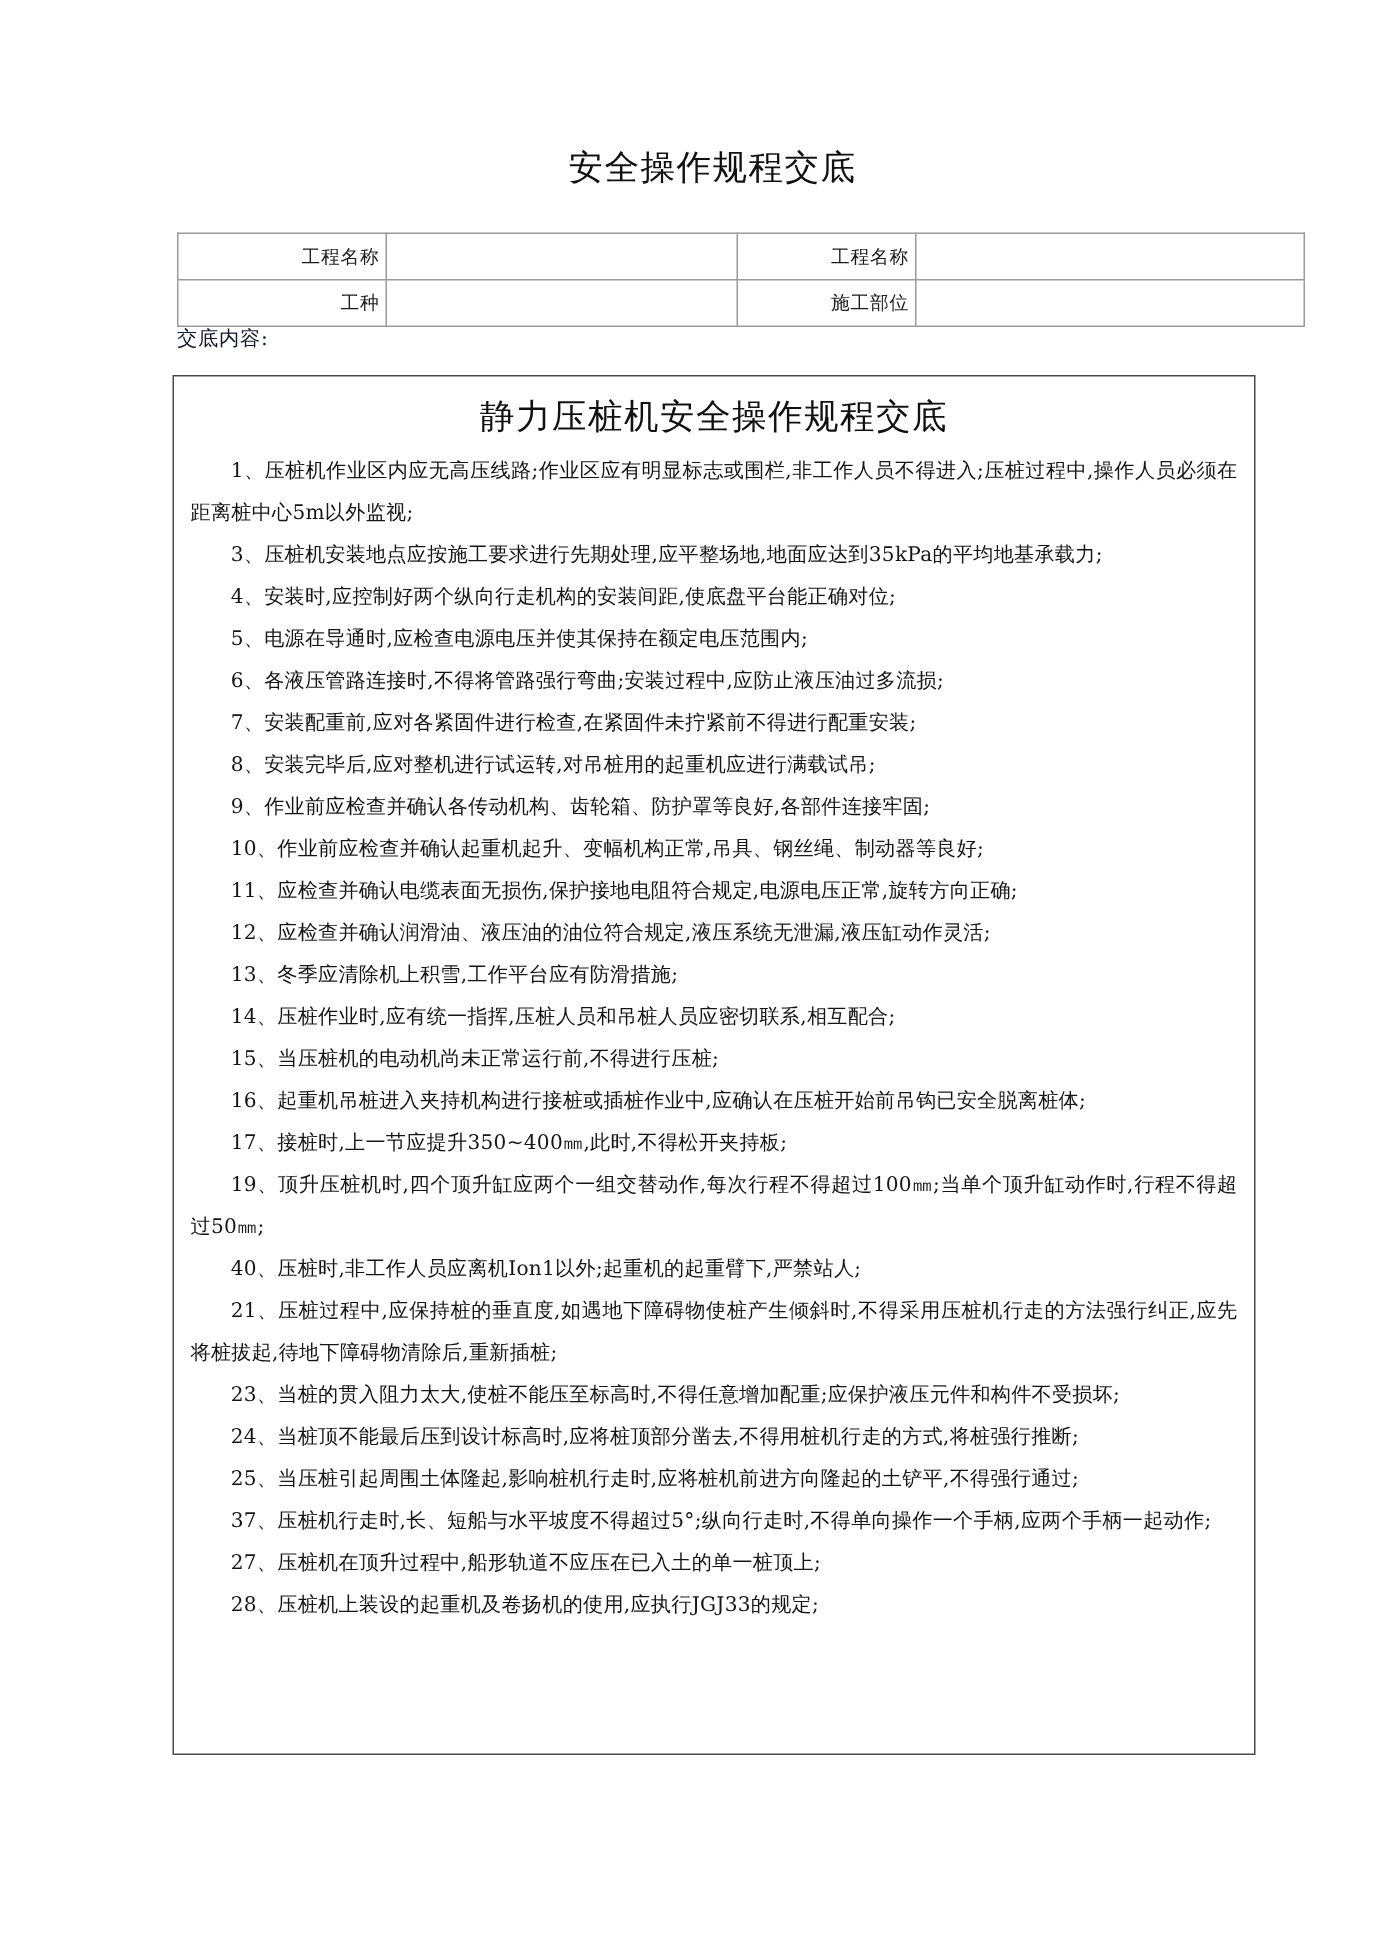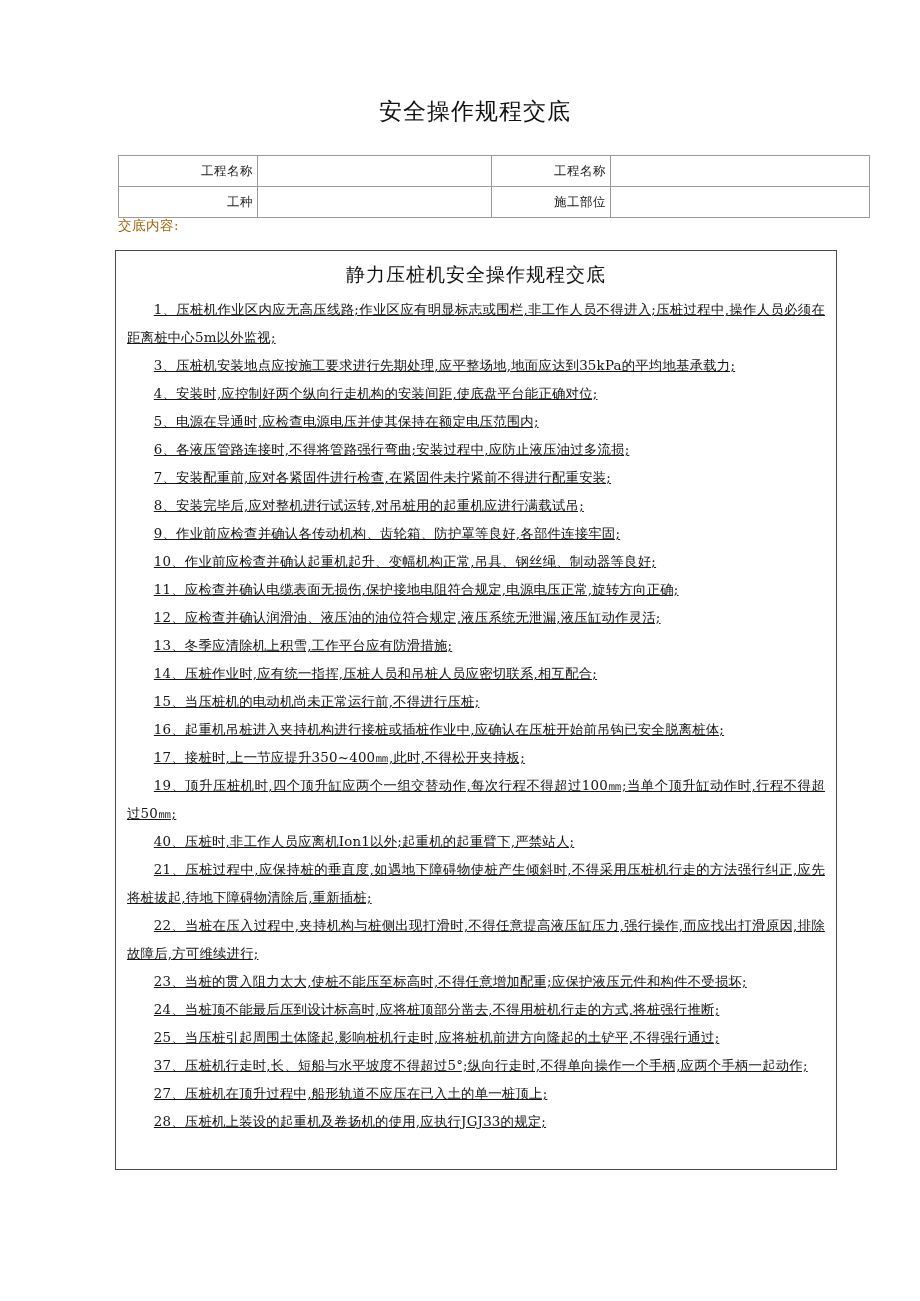--- a/index.html
+++ b/index.html
@@ -60,55 +60,54 @@
   .col-label-b { width: 110px; }
   .col-blank-b { width: 250px; }
 
   
   .content-label {
     position: absolute;
     left: 103px;
     top: 217px;
     font-size: 13.5px;
     letter-spacing: 0.5px;
-    color: #a16207;
+    color: #0f172a;
   }
 
   
   .content-box {
     position: absolute;
     left: 100px;
     top: 250px;
     width: 722px;
     height: 920px;
     border: 1px solid #4a4a4a;
     box-sizing: border-box;
     overflow: hidden;
   }
   .content-inner {
     padding: 9px 11px 0 11px;
   }
   .section-title {
     text-align: center;
-    font-size: 19px;
+    font-size: 23px;
     letter-spacing: 1px;
     margin: 2px 0 8px 0;
     color: #111;
   }
   .clause {
     font-size: 13.4px;
     line-height: 28px;
     text-indent: 2em;
     margin: 0;
     color: #151515;
     letter-spacing: 0.2px;
     text-align: justify;
     text-justify: inter-ideograph;
     word-break: break-all;
-    text-decoration: underline;
   }
 </style>
 </head>
 <body>
 
 <div class="page">
 
   <div class="doc-title">安全操作规程交底</div>
 
   <table class="info-table">
@@ -146,21 +145,20 @@
           <p class="clause">11、应检查并确认电缆表面无损伤,保护接地电阻符合规定,电源电压正常,旋转方向正确;</p>
           <p class="clause">12、应检查并确认润滑油、液压油的油位符合规定,液压系统无泄漏,液压缸动作灵活;</p>
           <p class="clause">13、冬季应清除机上积雪,工作平台应有防滑措施;</p>
           <p class="clause">14、压桩作业时,应有统一指挥,压桩人员和吊桩人员应密切联系,相互配合;</p>
           <p class="clause">15、当压桩机的电动机尚未正常运行前,不得进行压桩;</p>
           <p class="clause">16、起重机吊桩进入夹持机构进行接桩或插桩作业中,应确认在压桩开始前吊钩已安全脱离桩体;</p>
           <p class="clause">17、接桩时,上一节应提升350~400㎜,此时,不得松开夹持板;</p>
           <p class="clause">19、顶升压桩机时,四个顶升缸应两个一组交替动作,每次行程不得超过100㎜;当单个顶升缸动作时,行程不得超过50㎜;</p>
           <p class="clause">40、压桩时,非工作人员应离机Ion1以外;起重机的起重臂下,严禁站人;</p>
           <p class="clause">21、压桩过程中,应保持桩的垂直度,如遇地下障碍物使桩产生倾斜时,不得采用压桩机行走的方法强行纠正,应先将桩拔起,待地下障碍物清除后,重新插桩;</p>
-          <p class="clause">22、当桩在压入过程中,夹持机构与桩侧出现打滑时,不得任意提高液压缸压力,强行操作,而应找出打滑原因,排除故障后,方可维续进行;</p>
           <p class="clause">23、当桩的贯入阻力太大,使桩不能压至标高时,不得任意增加配重;应保护液压元件和构件不受损坏;</p>
           <p class="clause">24、当桩顶不能最后压到设计标高时,应将桩顶部分凿去,不得用桩机行走的方式,将桩强行推断;</p>
           <p class="clause">25、当压桩引起周围土体隆起,影响桩机行走时,应将桩机前进方向隆起的土铲平,不得强行通过;</p>
           <p class="clause">37、压桩机行走时,长、短船与水平坡度不得超过5°;纵向行走时,不得单向操作一个手柄,应两个手柄一起动作;</p>
           <p class="clause">27、压桩机在顶升过程中,船形轨道不应压在已入土的单一桩顶上;</p>
           <p class="clause">28、压桩机上装设的起重机及卷扬机的使用,应执行JGJ33的规定;</p>
         </div>
     </div>
   </div>
 

